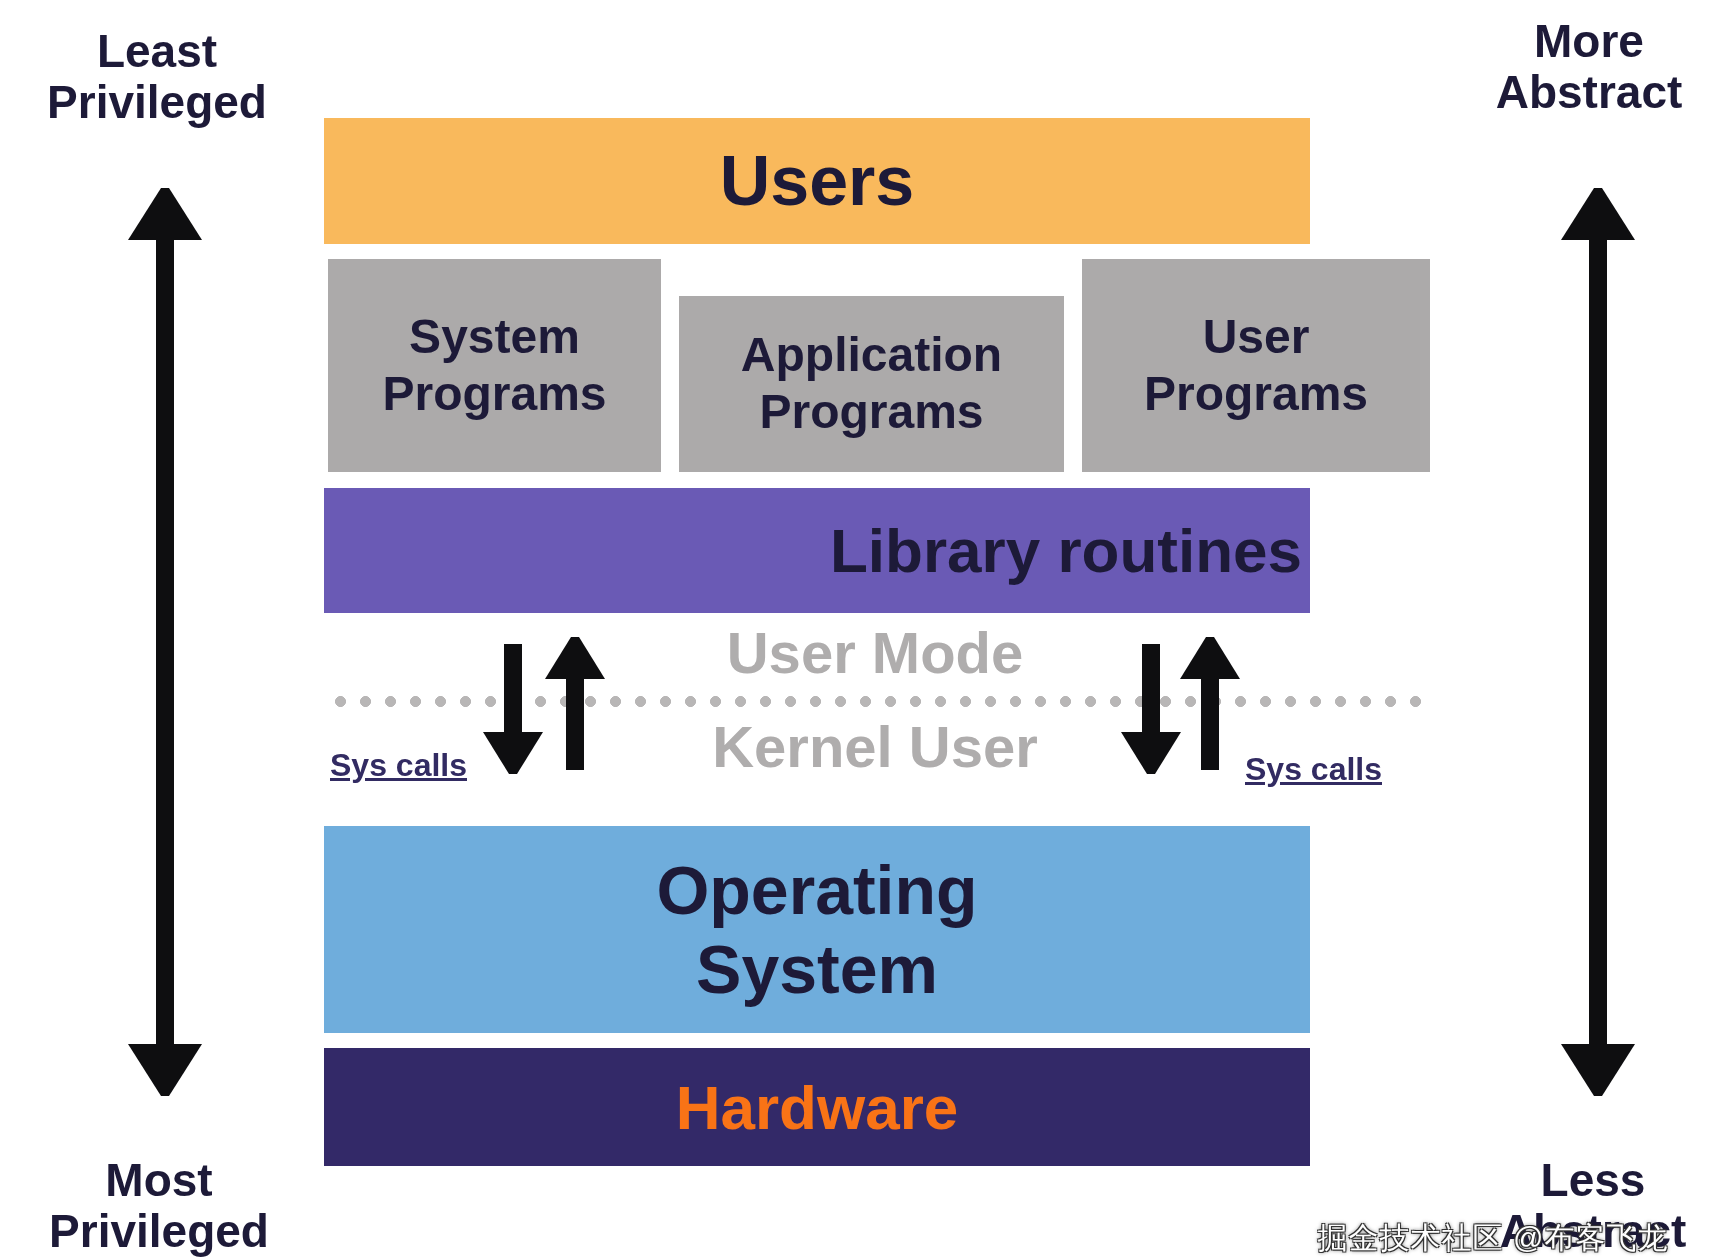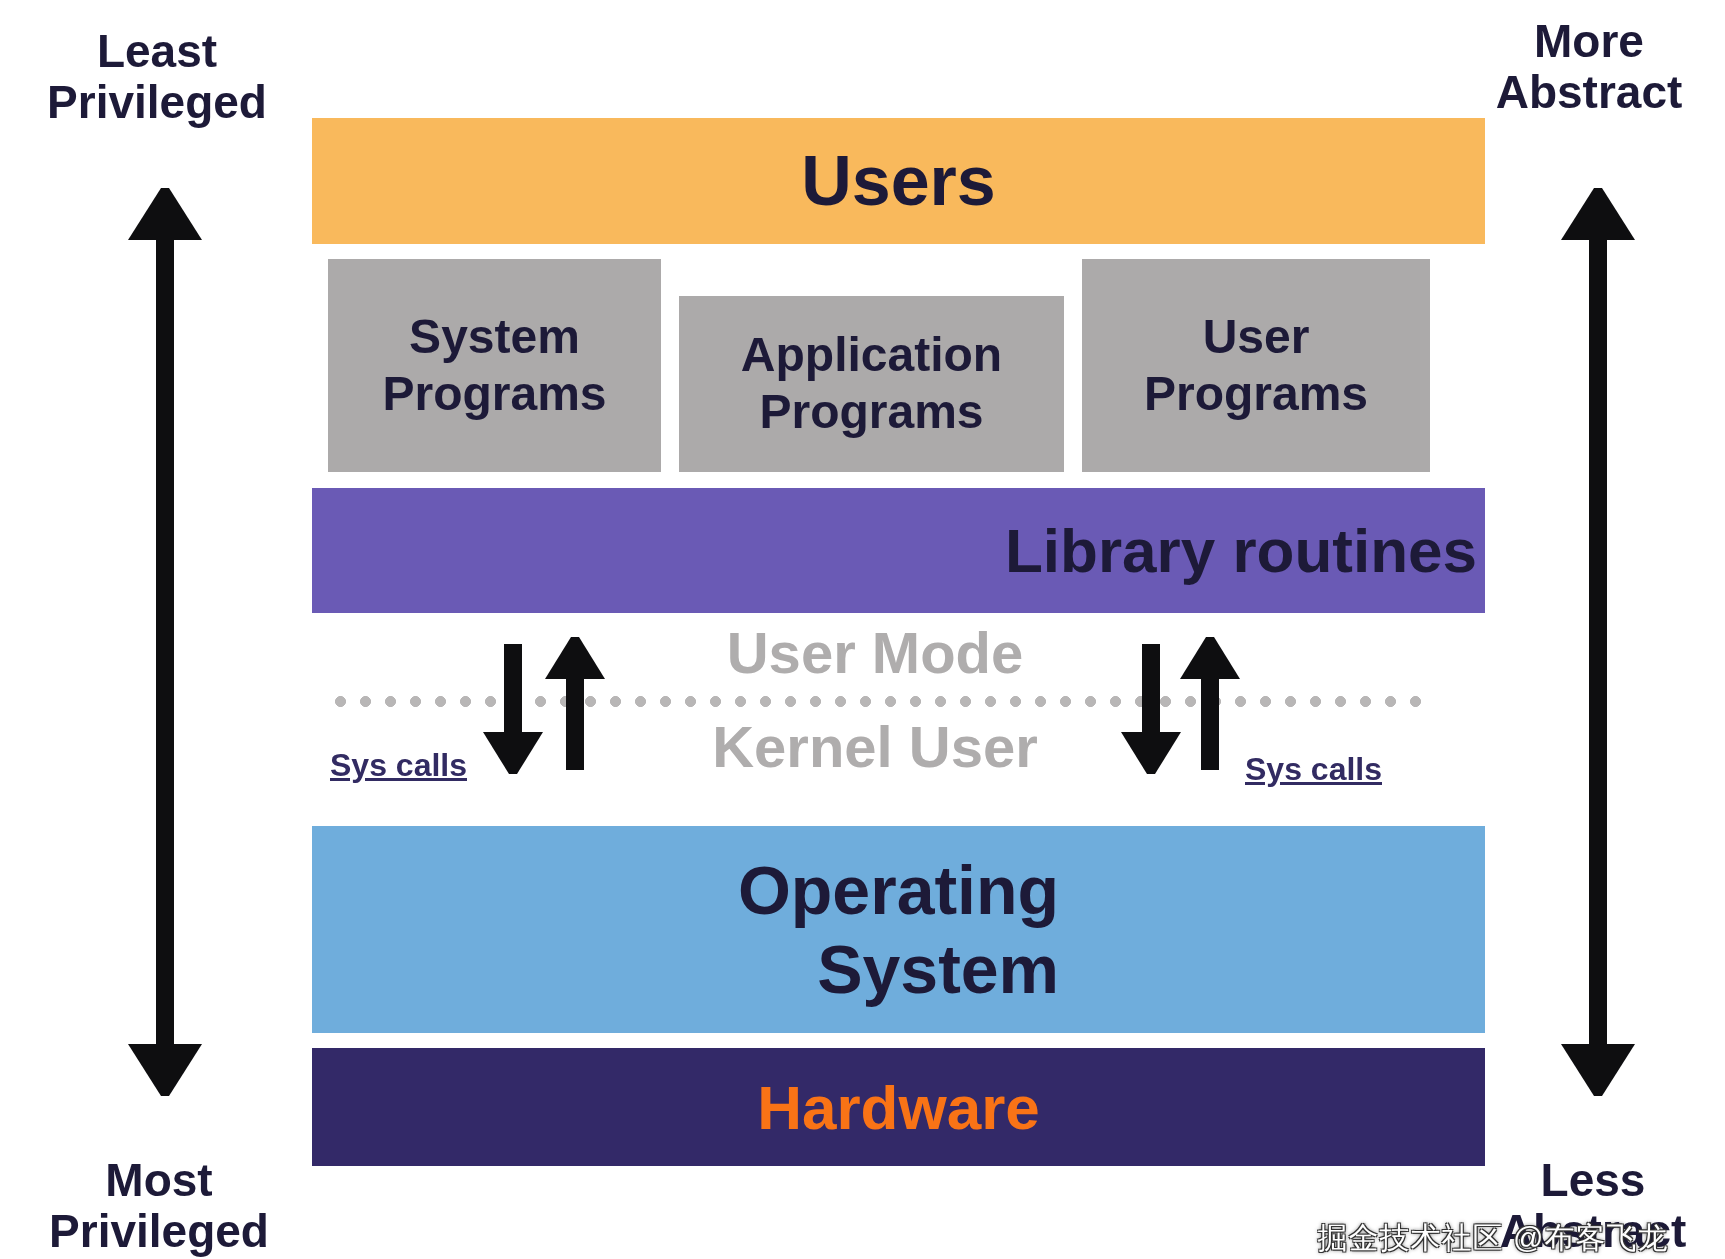--- a/index.html
+++ b/index.html
@@ -35,27 +35,27 @@
     position:absolute;top:168px;height:932px;width:66px;
     display:flex;flex-direction:column;align-items:center;
   }
   .double-arrow.left{left:124px;}
   .double-arrow.right{left:1557px;}
   .da-head-up{width:0;height:0;border-left:33px solid transparent;border-right:33px solid transparent;border-bottom:52px solid var(--c-arrow);}
   .da-head-down{width:0;height:0;border-left:33px solid transparent;border-right:33px solid transparent;border-top:52px solid var(--c-arrow);}
   .da-shaft{width:18px;flex:1;background:var(--c-arrow);}
   
   .bar{
-    position:absolute;left:304px;width:1173px;
+    position:absolute;left:316px;width:986px;
     display:flex;align-items:center;justify-content:center;text-align:center;
     font-weight:700;color:var(--c-darktext);
   }
   .bar-users{top:110px;height:126px;background:var(--c-users);font-size:70px;}
   .bar-library{top:480px;height:125px;background:var(--c-library);font-size:62px;justify-content:flex-end;}
-  .bar-os{top:818px;height:207px;background:var(--c-os);font-size:68px;line-height:1.15;text-align:right;}
+  .bar-os{top:818px;height:207px;background:var(--c-os);font-size:68px;line-height:1.15;}
   .bar-hardware{top:1040px;height:118px;background:var(--c-hardware);font-size:62px;color:#f97316;}
   
   .programs-row{
     position:absolute;left:316px;top:247px;width:1102px;height:221px;
     display:flex;gap:18px;
   }
   .program-box{
     background:var(--c-programs);
     display:flex;align-items:center;justify-content:center;text-align:center;
     font-weight:700;font-size:48px;line-height:1.18;color:var(--c-darktext);

